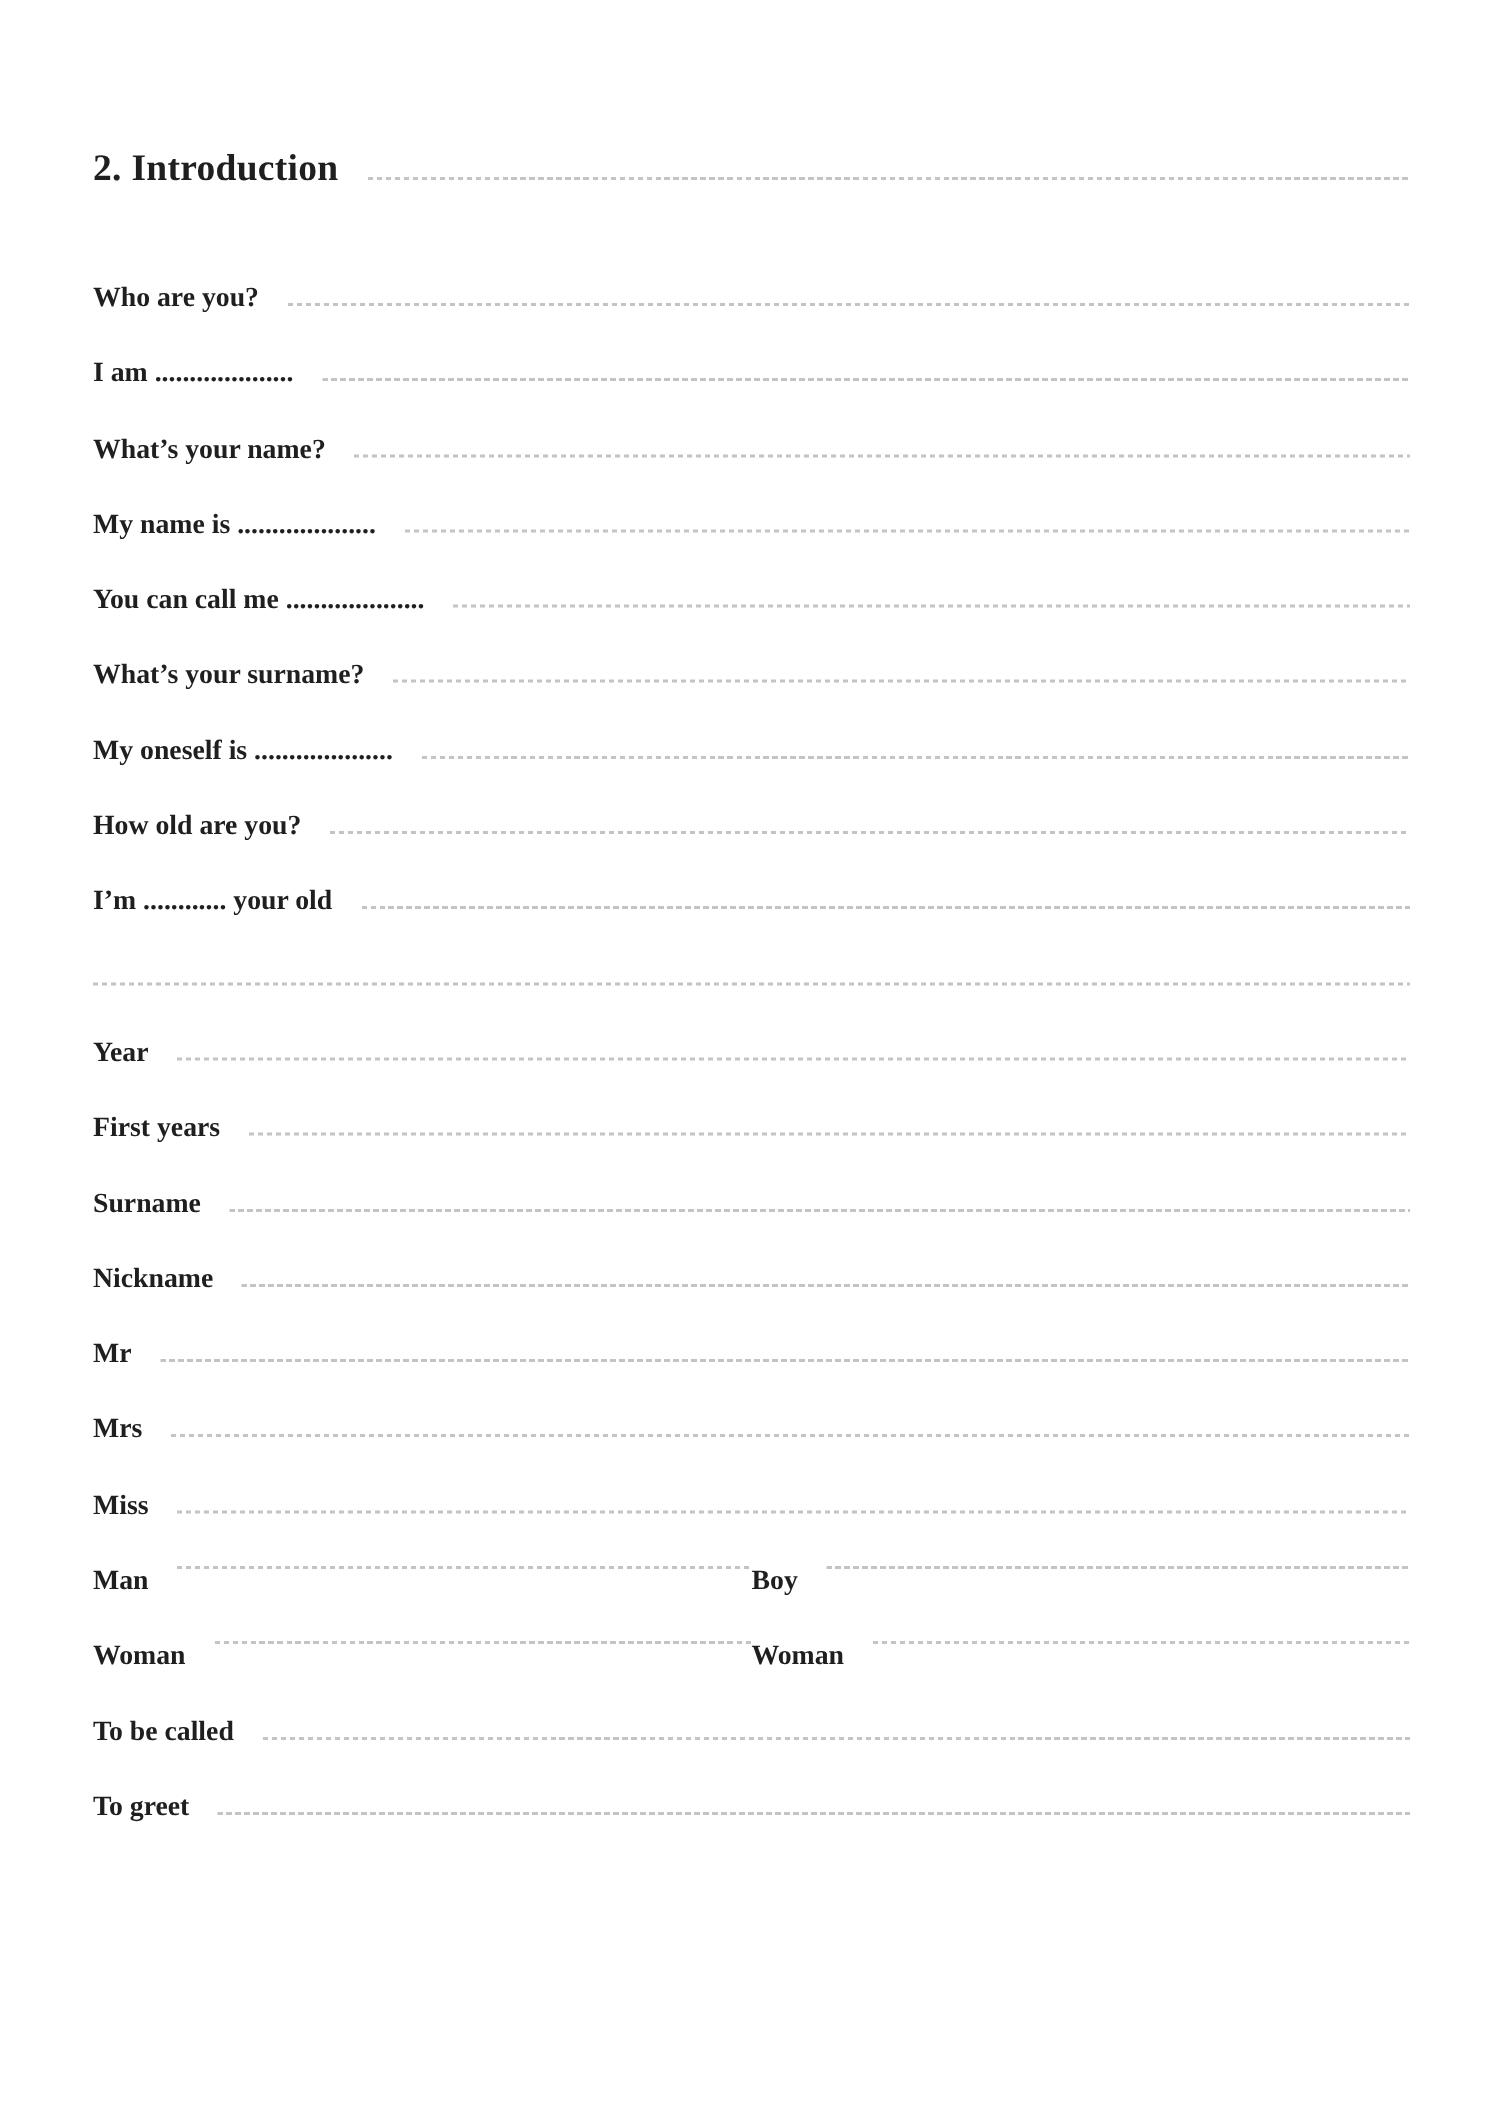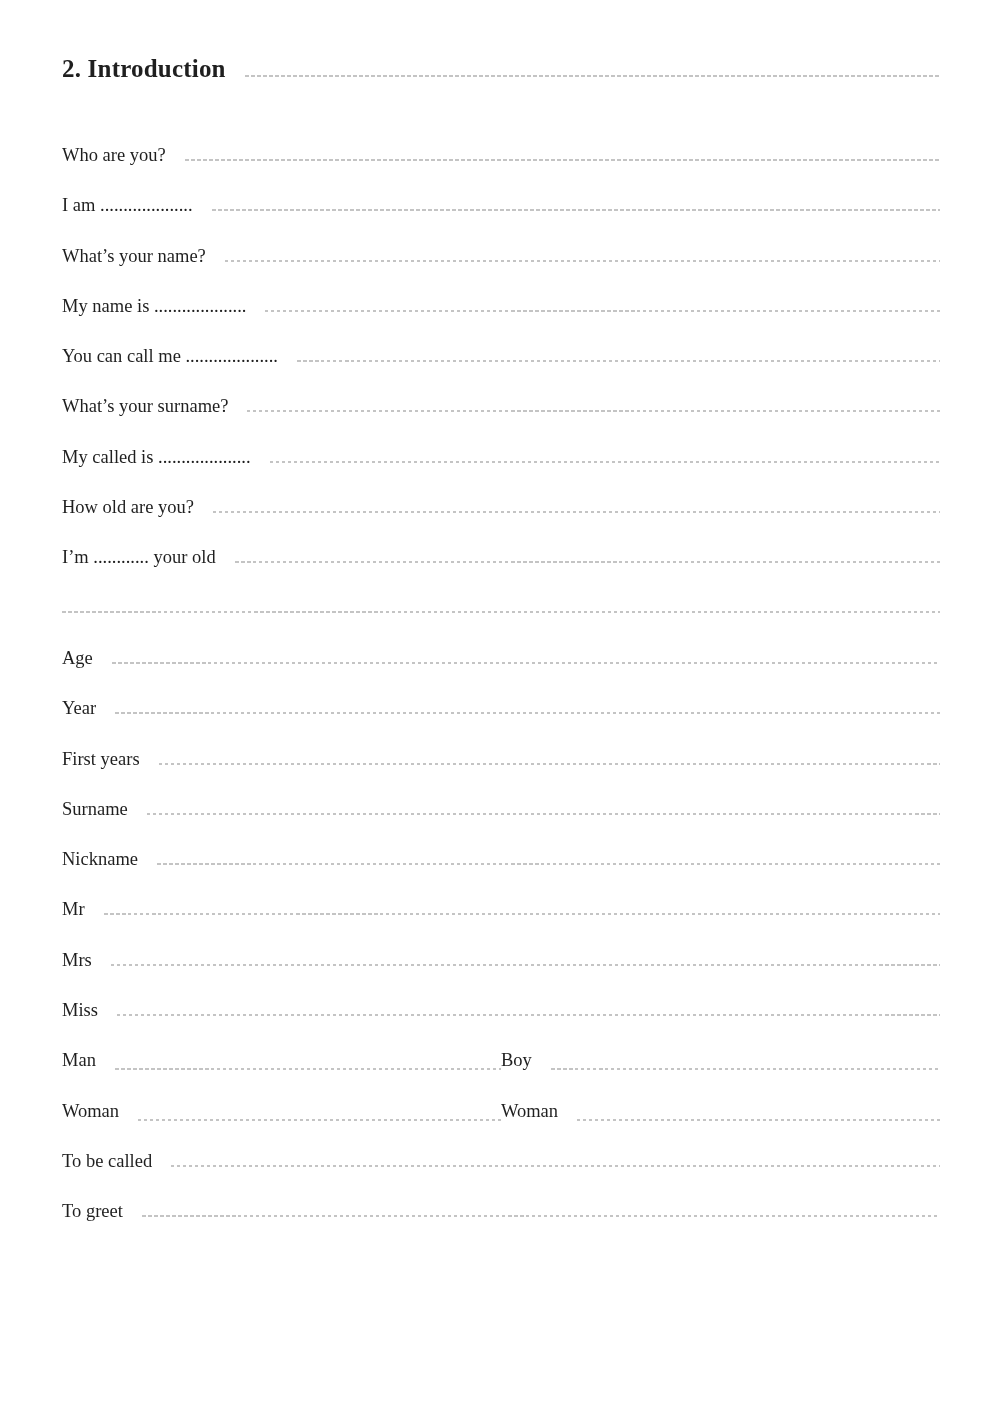--- a/index.html
+++ b/index.html
@@ -15,21 +15,21 @@
     font-family: "Liberation Serif", serif;
     color: var(--text);
   }
   .page {
     width: 1000px;
     height: 1414px;
     padding: 54px 60px 0 62px;
     overflow: hidden;
     background: var(--bg);
   }
-  .title-row { display: flex; align-items: baseline; }
+  .title-row { display: flex; align-items: baseline; margin-top: 44px; }
   .title-row h1 {
     font-size: 25px;
     line-height: 30px;
     font-weight: bold;
     letter-spacing: 0.2px;
     white-space: pre;
   }
   .fill {
     flex: 1 1 auto;
     height: 2px;
@@ -37,28 +37,29 @@
     background-image: repeating-linear-gradient(to right, var(--line) 0 3.5px, transparent 3.5px 6px);
   }
   .rows { margin-top: 50px; }
   .row {
     display: flex;
     align-items: baseline;
     height: 50.3px;
     padding-top: 11px;
     font-size: 18.5px;
     line-height: 20px;
+    font-weight: bold;
   }
   .row.sep { align-items: flex-start; padding-top: 24.5px; }
   .row.sep .fill { margin-left: 0; }
   .col {
     flex: 1 1 0;
     min-width: 0;
     display: flex;
-    align-items: flex-end;
+    align-items: flex-start;
   }
   .col + .col { }
   .label { white-space: pre; }
 </style>
 </head>
 <body>
 
 <div class="page">
   <div class="title-row">
     <h1>2. Introduction</h1>
@@ -83,36 +84,32 @@
       </div>
       <div class="row">
         <span class="label">You can call me ....................</span>
         <span class="fill"></span>
       </div>
       <div class="row">
         <span class="label">What’s your surname?</span>
         <span class="fill"></span>
       </div>
       <div class="row">
-        <span class="label">My called is ....................</span>
+        <span class="label">My oneself is ....................</span>
         <span class="fill"></span>
       </div>
       <div class="row">
         <span class="label">How old are you?</span>
         <span class="fill"></span>
       </div>
       <div class="row">
         <span class="label">I’m ............ your old</span>
         <span class="fill"></span>
       </div>
       <div class="row sep">
-        <span class="fill"></span>
-      </div>
-      <div class="row">
-        <span class="label">Age</span>
         <span class="fill"></span>
       </div>
       <div class="row">
         <span class="label">Year</span>
         <span class="fill"></span>
       </div>
       <div class="row">
         <span class="label">First years</span>
         <span class="fill"></span>
       </div>

